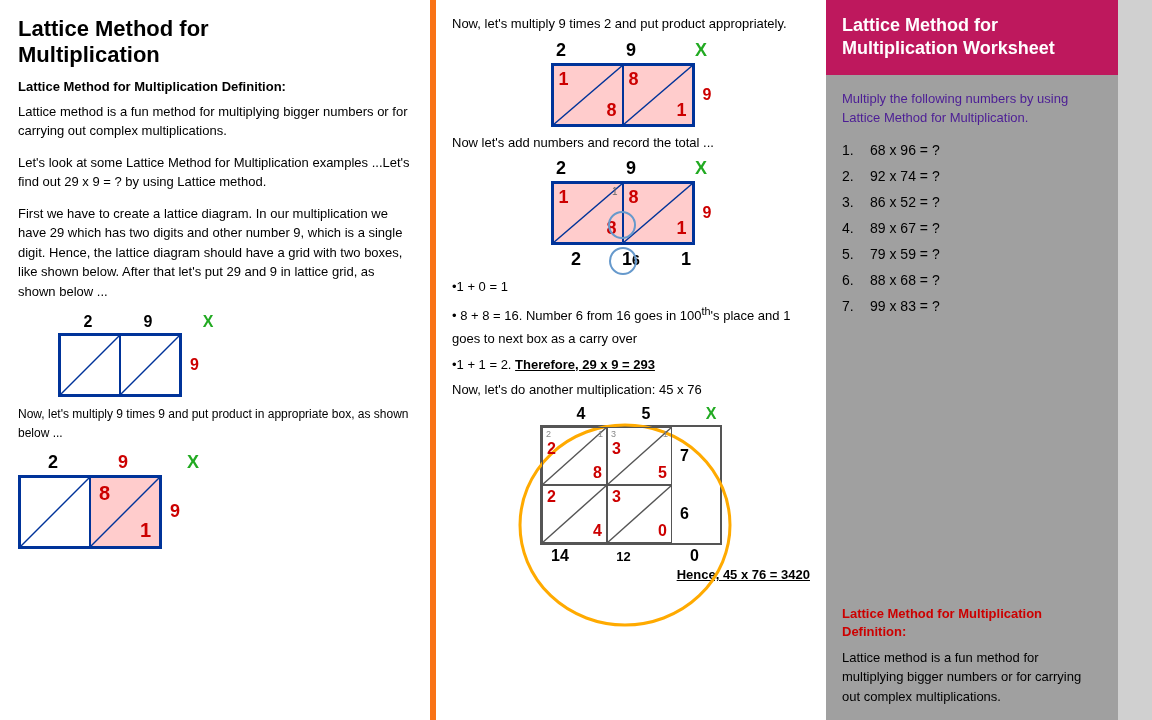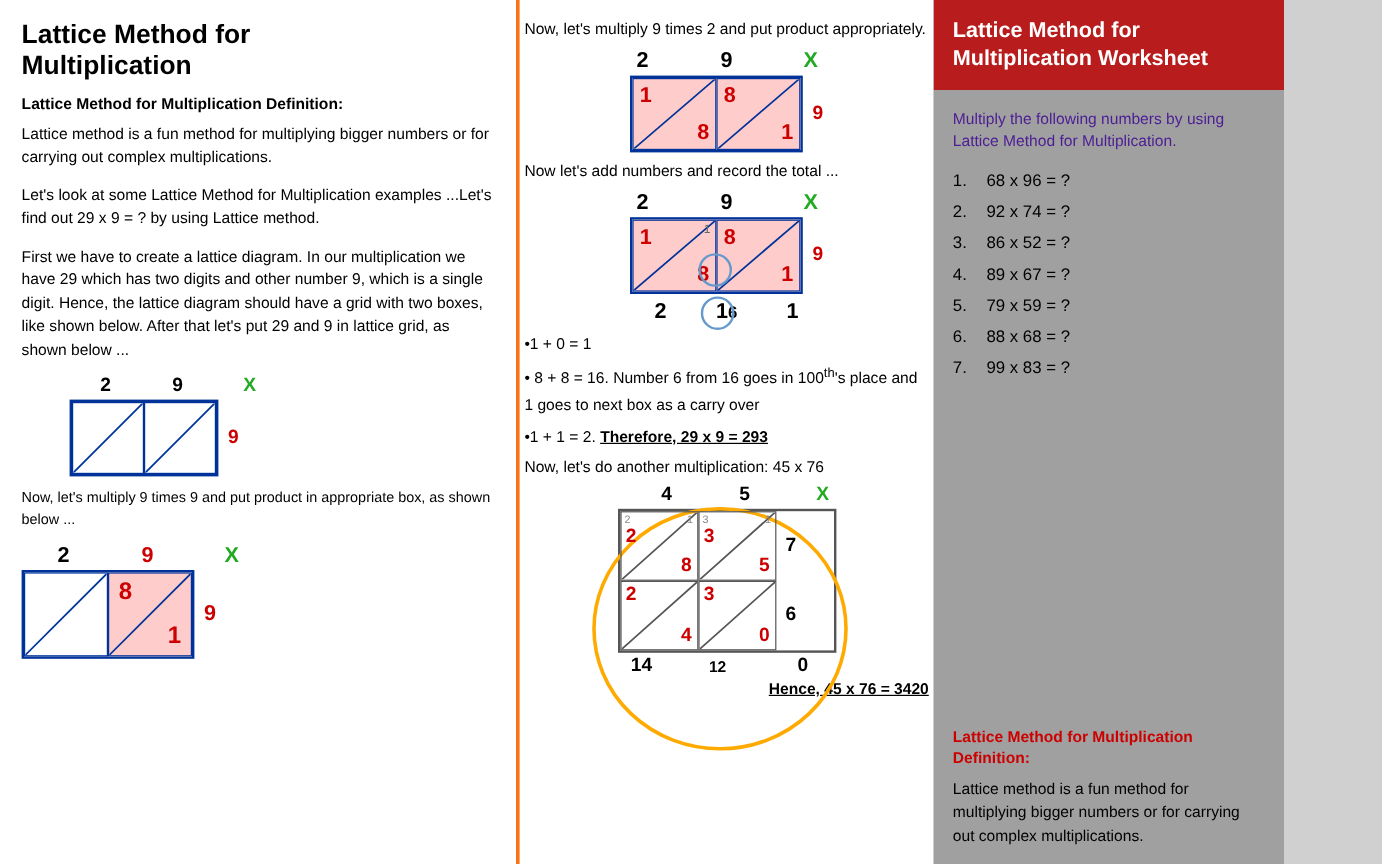--- a/index.html
+++ b/index.html
@@ -117,26 +117,26 @@
       background: #ffcccc;
     }
     .small-text {
       font-size: 12px;
       margin-top: 8px;
       line-height: 1.6;
     }
 
     
     .middle-panel {
-      width: 348px;
+      width: 396px;
       background: white;
-      padding: 14px 4px;
+      padding: 14px 16px;
       flex-shrink: 0;
       overflow: hidden;
-      border-left: 3px solid #f97316;
+      border-left: 6px solid #f97316;
     }
     .middle-panel .section-text {
       font-size: 13px;
       margin-bottom: 6px;
       line-height: 1.5;
     }
     .bullet-text {
       font-size: 13px;
       line-height: 1.7;
       margin-bottom: 4px;
@@ -149,21 +149,21 @@
     
     .right-panel {
       width: 292px;
       background: #a0a0a0;
       flex-shrink: 0;
       overflow: hidden;
       display: flex;
       flex-direction: column;
     }
     .right-header {
-      background: #b91c1c;
+      background: #be185d;
       color: white;
       padding: 14px 16px;
       font-size: 18px;
       font-weight: bold;
       line-height: 1.3;
     }
     .right-body {
       padding: 14px 16px;
       flex: 1;
     }

